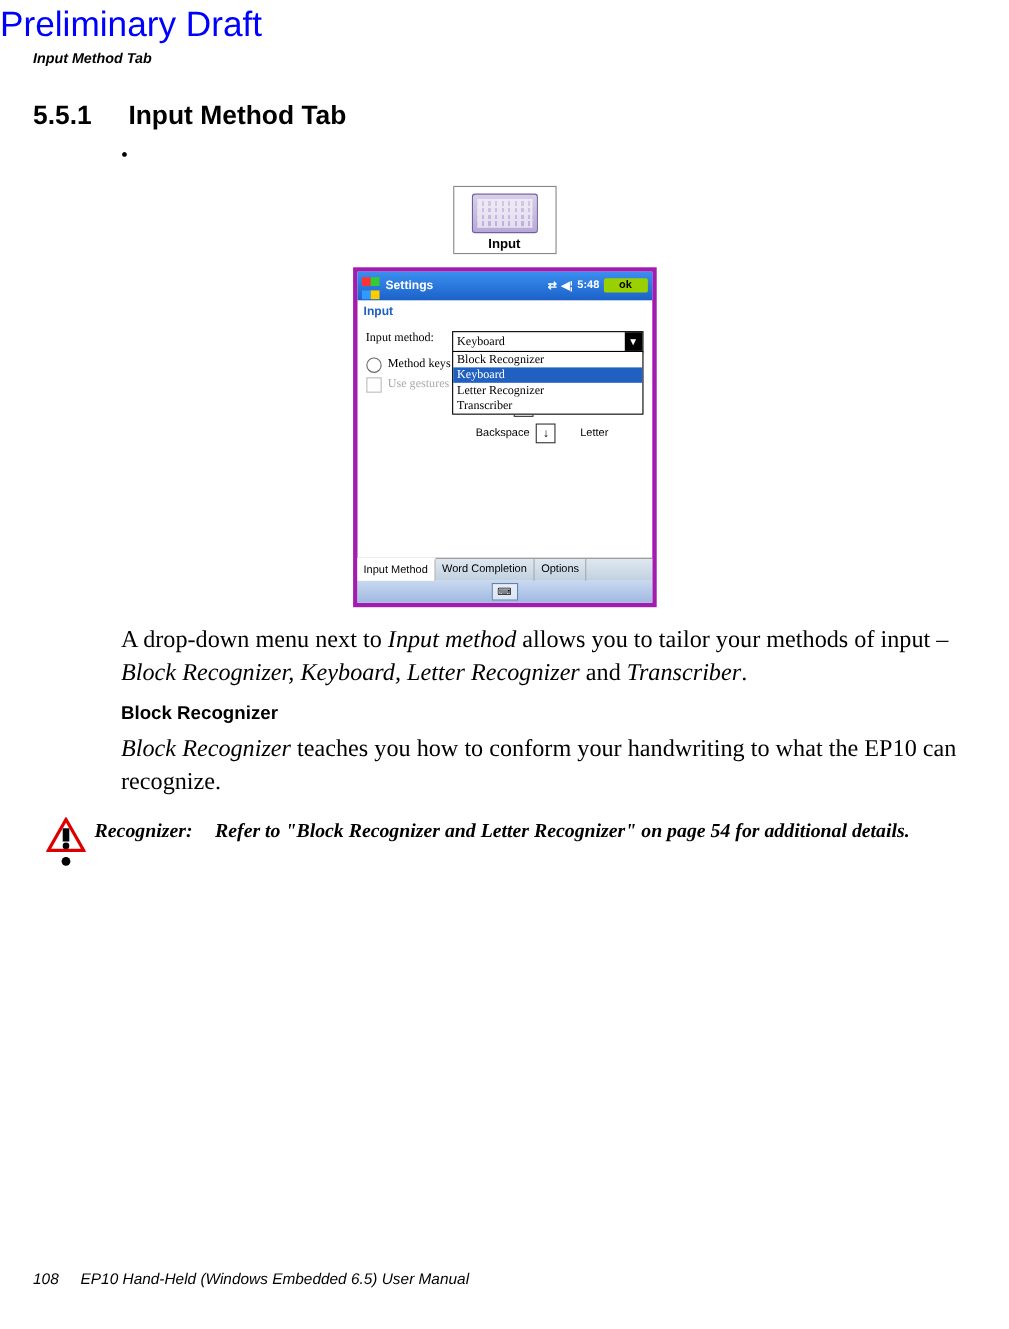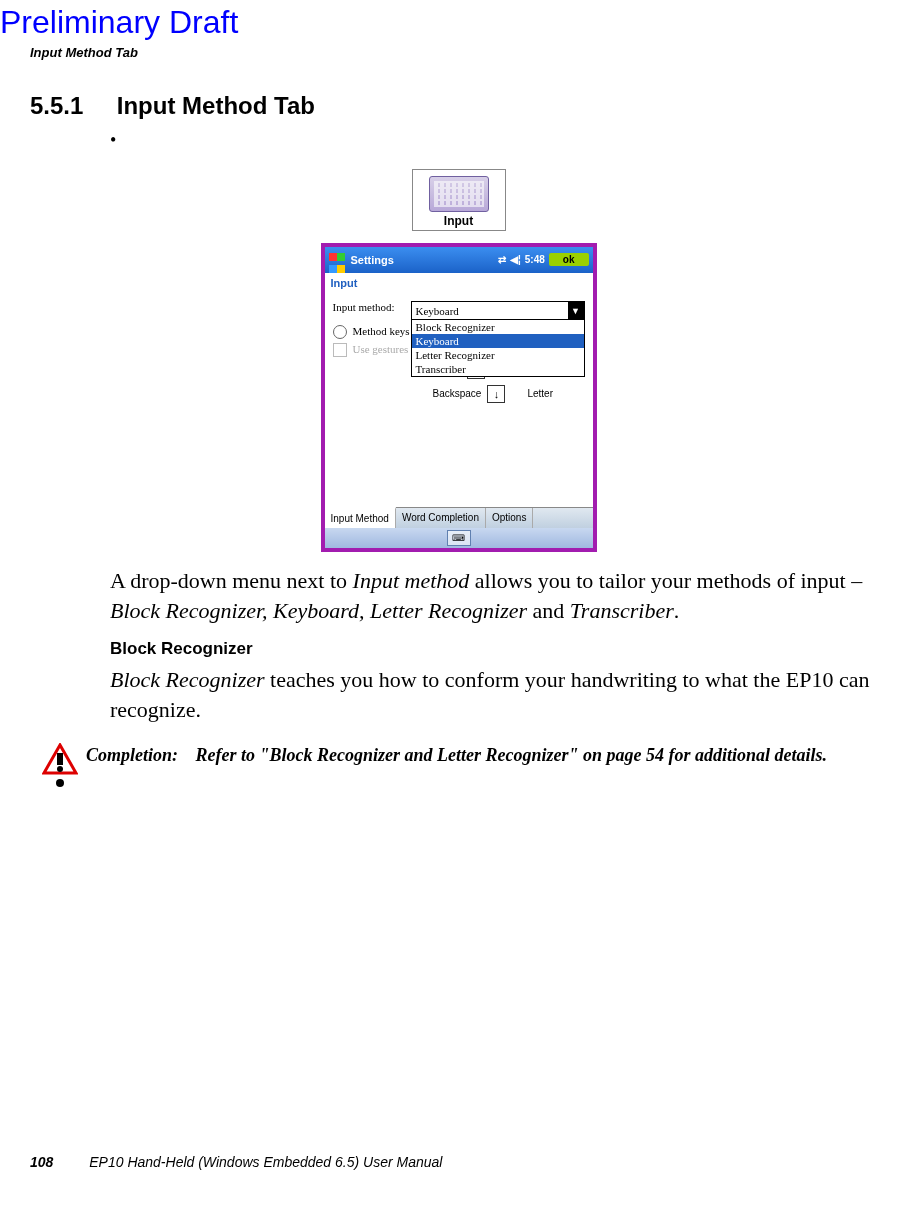--- a/index.html
+++ b/index.html
@@ -191,21 +191,21 @@
   .callout-label { display:inline-block; width:105px; vertical-align:top; }
   .callout-body { display:inline-block; width: 670px; vertical-align:top; }
   .footer {
     position:absolute;
     bottom:38px;
     left:30px;
     font-family: Verdana, Arial, sans-serif;
     font-style: italic;
     font-size: 14px;
   }
-  .footer .pnum { font-weight:bold; margin-right:32px; }
+  .footer .pnum { font-weight:normal; margin-right:16px; }
 </style>
 </head>
 <body>
 
 <div class="prelim">Preliminary Draft</div>
 
 <div class="header">
   <div>Input Method Tab</div>
 </div>
 
@@ -304,21 +304,21 @@
 <div class="callout">
   <div class="warn-icon">
     <svg width="36" height="46" viewBox="0 0 36 46">
       <path d="M18 2 L34 30 L2 30 Z" fill="none" stroke="#d00" stroke-width="3"></path>
       <rect x="15" y="10" width="6" height="12" fill="#000"></rect>
       <circle cx="18" cy="26" r="3" fill="#000"></circle>
       <circle cx="18" cy="40" r="4" fill="#000"></circle>
     </svg>
   </div>
   <div class="callout-text">
-    <span class="callout-label">Completion:</span>
+    <span class="callout-label">Recognizer:</span>
     <span class="callout-body">Refer to "Block Recognizer and Letter Recognizer" on page 54 for additional details.</span>
   </div>
 </div>
 
 <div class="footer">
   <span class="pnum">108</span>
   <span>EP10 Hand-Held (Windows Embedded 6.5) User Manual</span>
 </div>
 
 </body></html>

